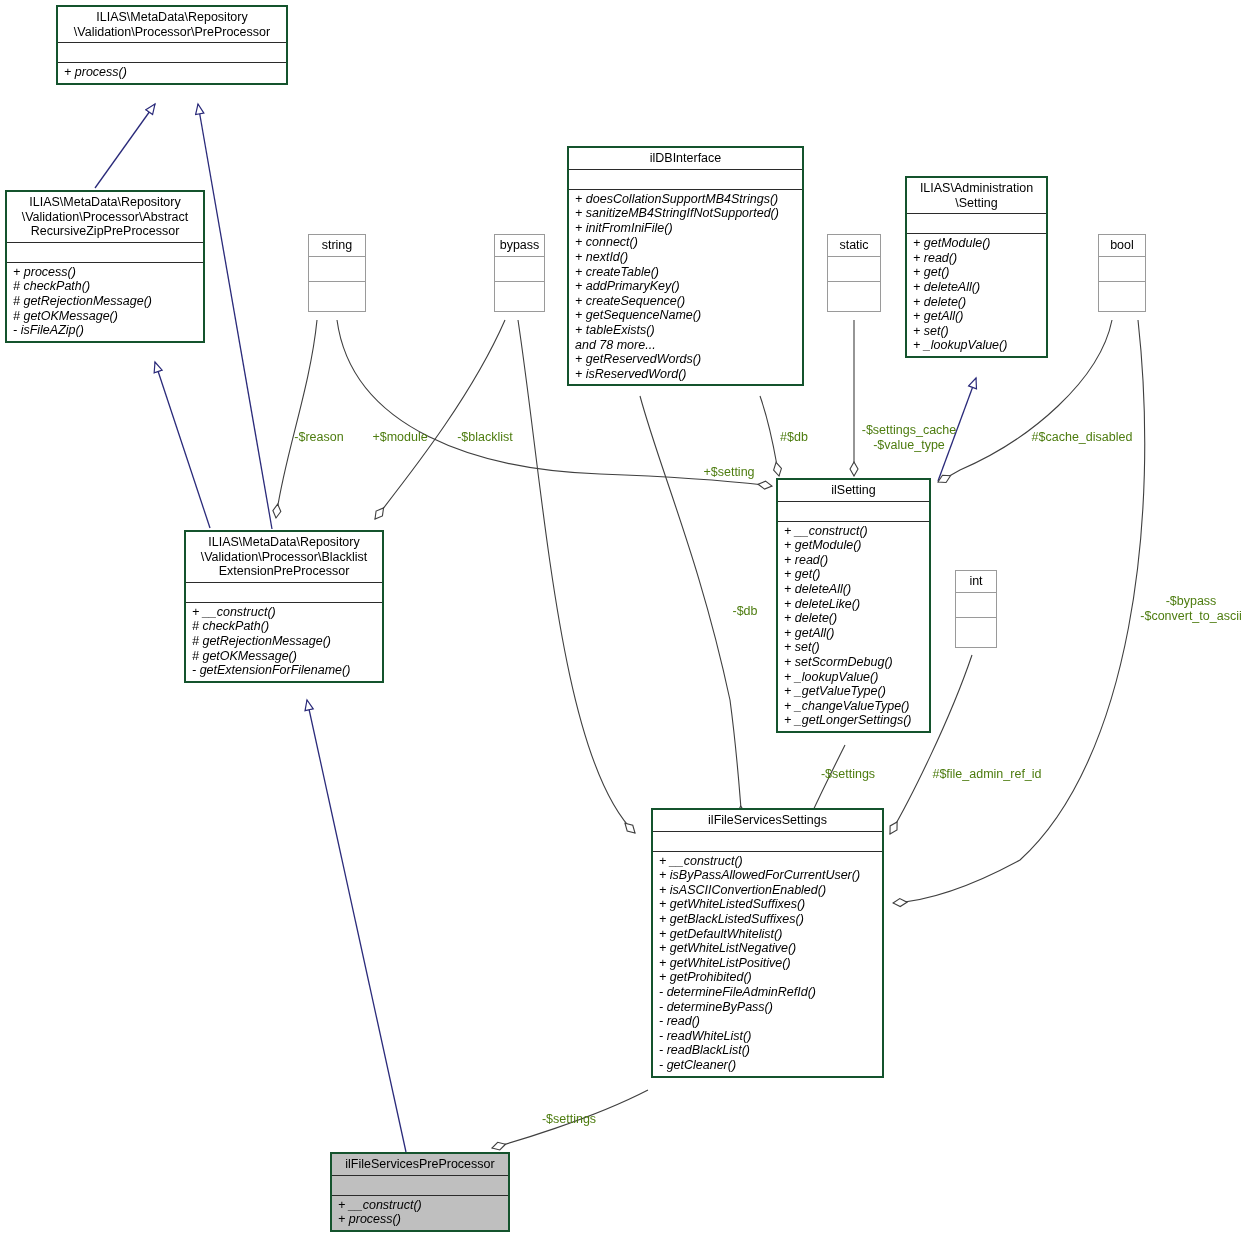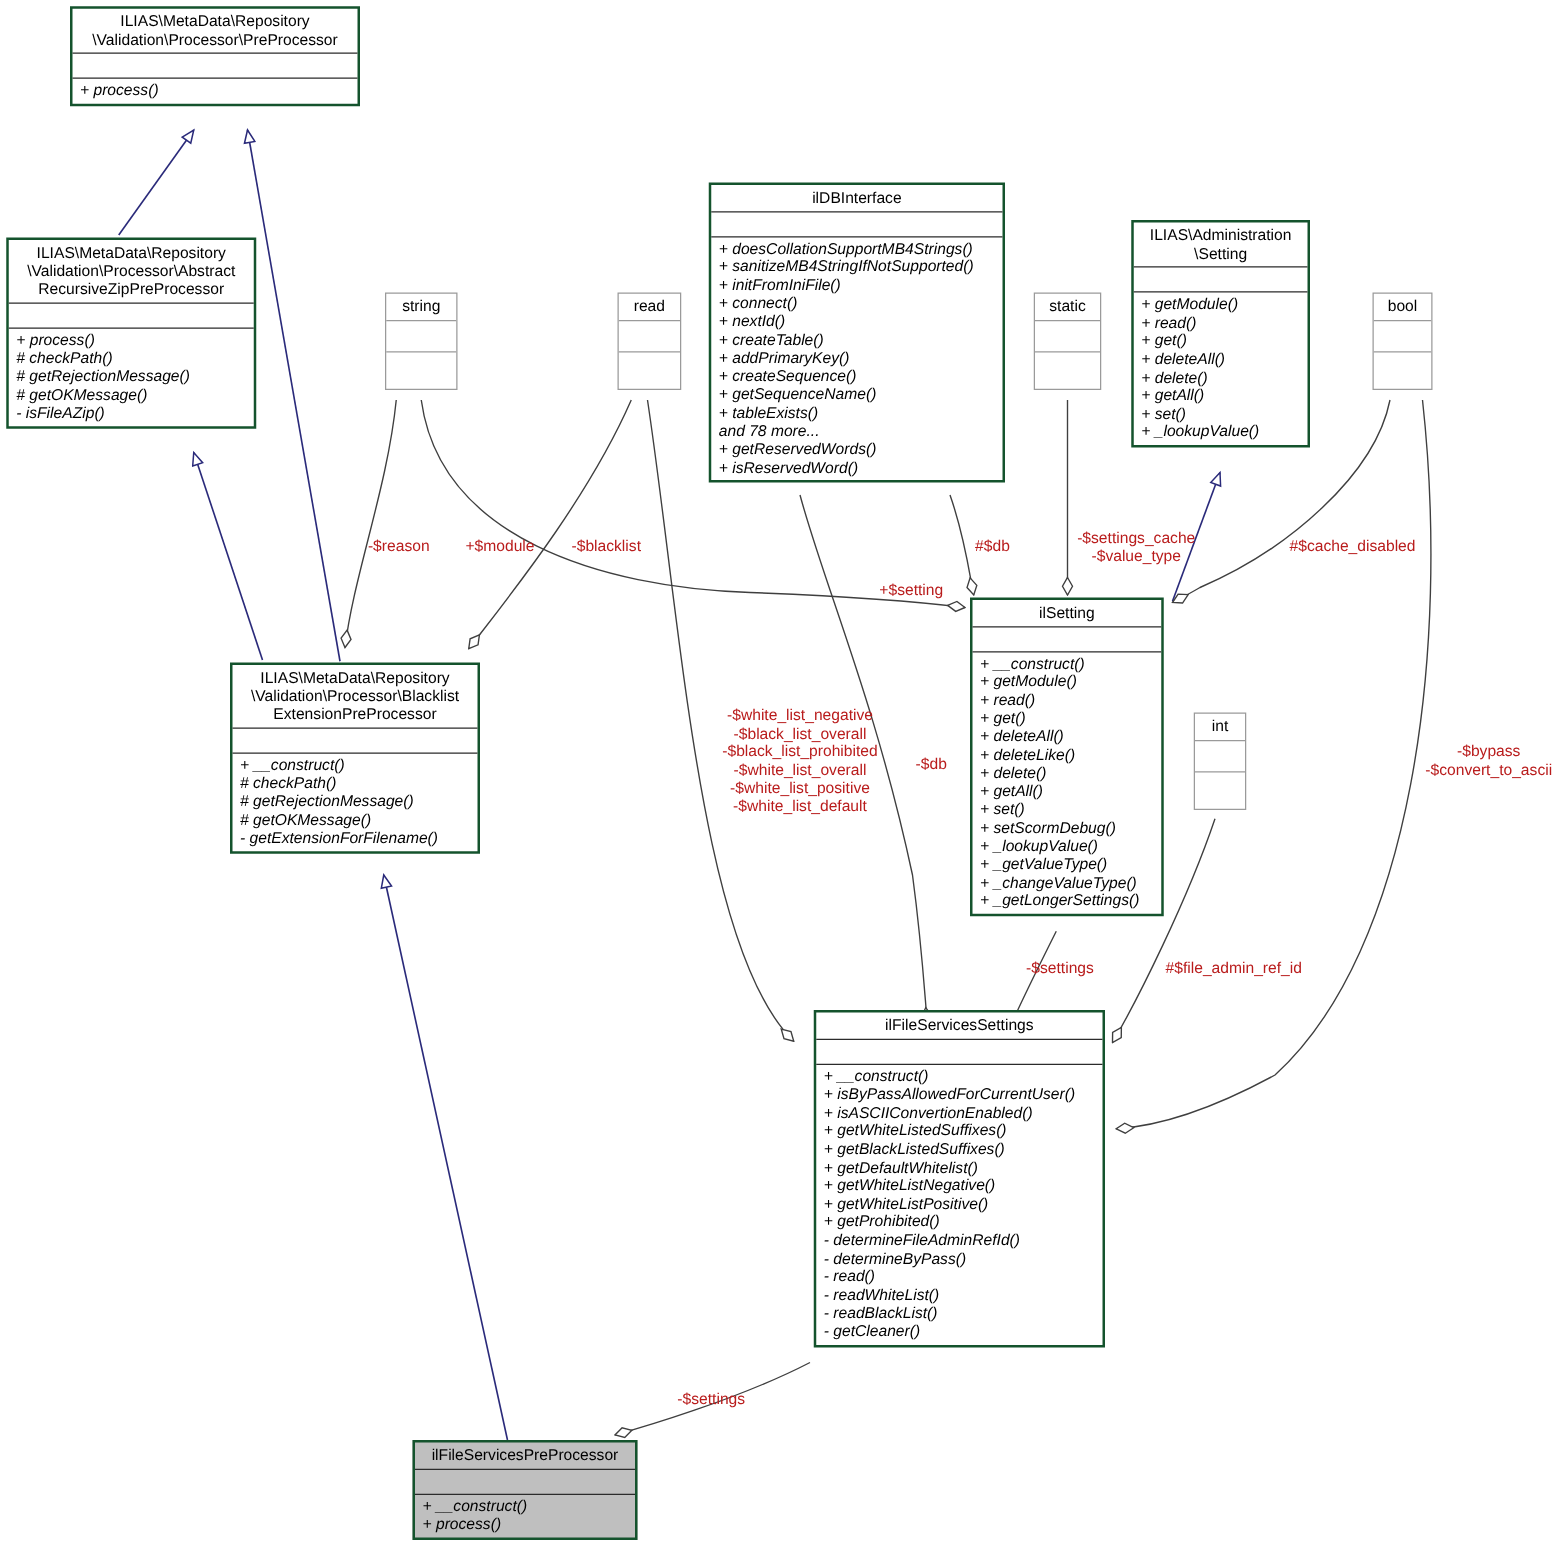--- a/index.html
+++ b/index.html
@@ -61,21 +61,21 @@
     min-height: 14px;
     white-space: pre-line;
     font-style: italic;
   }
   .node.thin .ops {
     min-height: 24px;
   }
   .edge-label {
     position: absolute;
     font-size: 12.5px;
-    color: #b91c1c;
+    color: #4d7c0f;
     line-height: 14.6px;
     text-align: center;
     white-space: pre-line;
     background: transparent;
   }
 </style>
 </head>
 <body>
 
 <div id="canvas">
@@ -268,21 +268,21 @@
 + process()</div>
   </div>
 
   <div class="node thin" style="left:308px; top:234px; width:58px;">
     <div class="title">string</div>
     <div class="attrs"></div>
     <div class="ops"></div>
   </div>
 
   <div class="node thin" style="left:494px; top:234px; width:51px;">
-    <div class="title">read</div>
+    <div class="title">bypass</div>
     <div class="attrs"></div>
     <div class="ops"></div>
   </div>
 
   <div class="node thin" style="left:827px; top:234px; width:54px;">
     <div class="title">static</div>
     <div class="attrs"></div>
     <div class="ops"></div>
   </div>
 
@@ -306,26 +306,20 @@
 
   <div class="edge-label" style="left:694px; top:430px; width:70px;margin-top:35px;">+$setting</div>
 
   <div class="edge-label" style="left:771px; top:430px; width:46px;">#$db</div>
 
   <div class="edge-label" style="left:847px; top:423px; width:124px;">-$settings_cache
 -$value_type</div>
 
   <div class="edge-label" style="left:1020px; top:430px; width:124px;">#$cache_disabled</div>
 
-  <div class="edge-label" style="left:566px; top:565px; width:148px;">-$white_list_negative
--$black_list_overall
--$black_list_prohibited
--$white_list_overall
--$white_list_positive
--$white_list_default</div>
 
   <div class="edge-label" style="left:722px; top:604px; width:46px;">-$db</div>
 
   <div class="edge-label" style="left:808px; top:767px; width:80px;">-$settings</div>
 
   <div class="edge-label" style="left:925px; top:767px; width:124px;">#$file_admin_ref_id</div>
 
   <div class="edge-label" style="left:1132px; top:594px; width:118px;">-$bypass
 -$convert_to_ascii</div>
 

